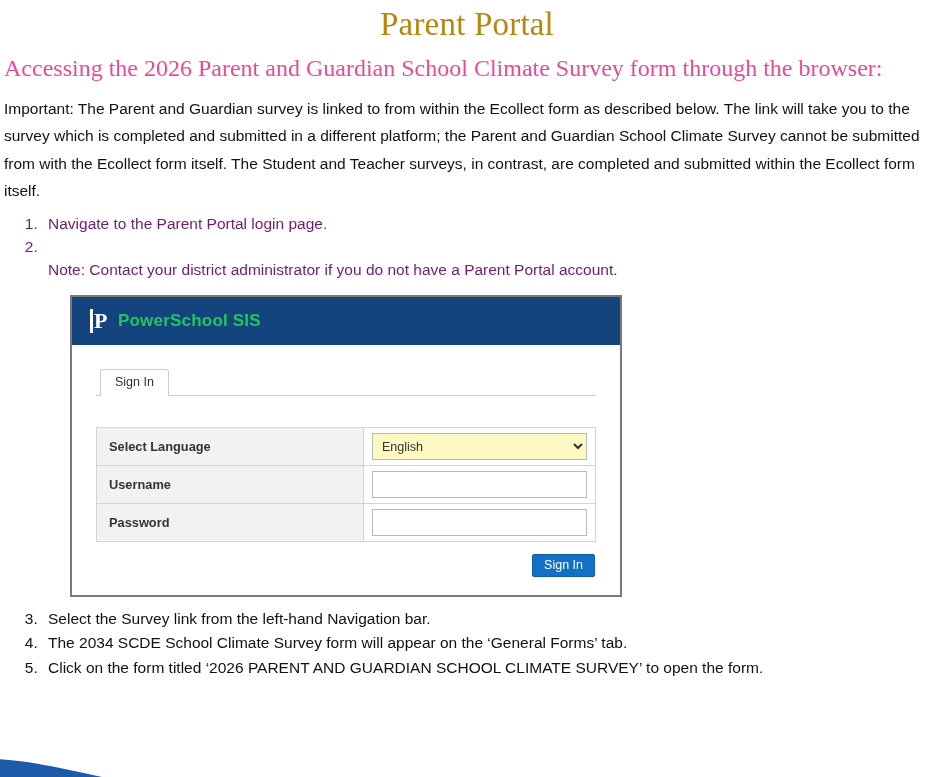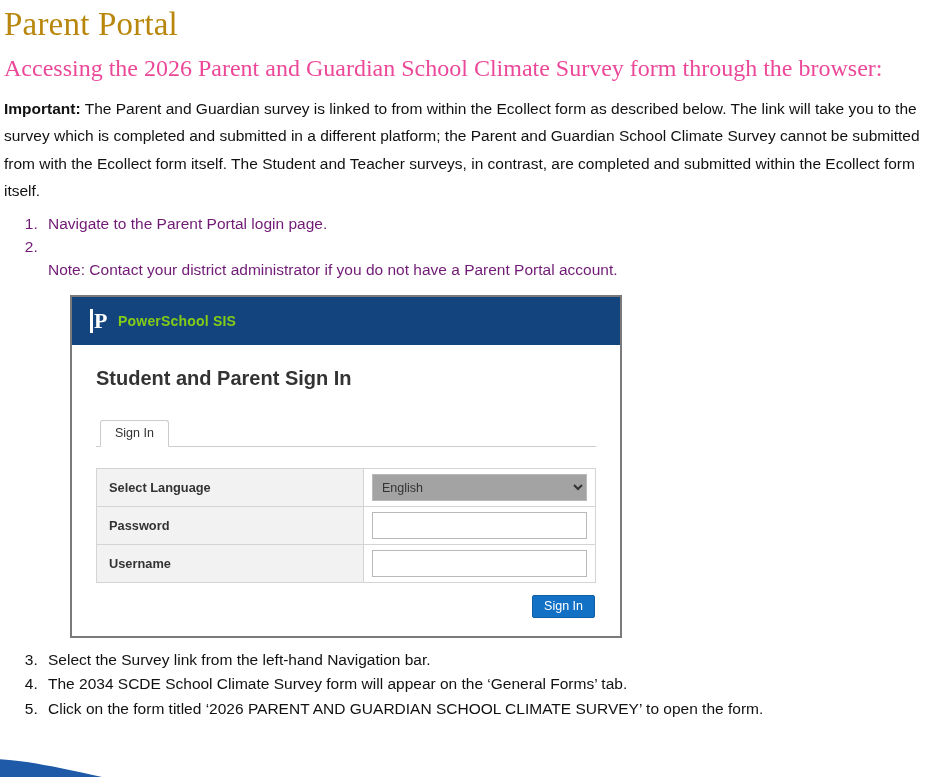--- a/index.html
+++ b/index.html
@@ -22,38 +22,39 @@
     box-sizing: border-box;
     padding: 0 10px 0 4px;
   }
   h1.doc-title {
     font-family: "Liberation Serif", serif;
     font-weight: normal;
     font-size: 33px;
     color: #b8860b;
     margin: 6px 0 10px 0;
     letter-spacing: 0.2px;
+    text-align: center;
   }
   h2.doc-subtitle {
     font-family: "Liberation Serif", serif;
     font-weight: normal;
     font-size: 24px;
     color: #ec4899;
     margin: 0 0 10px 0;
     line-height: 1.33;
     max-width: 925px;
   }
   p.intro {
     font-size: 15.5px;
     line-height: 1.77;
     margin: 0 0 6px 0;
     color: #111;
     max-width: 930px;
   }
-  p.intro b { font-weight: bold; }
+  p.intro b { font-weight: normal; }
   ol.steps {
     margin: 8px 0 9px 0;
     padding-left: 38px;
     font-size: 15.5px;
     line-height: 1.45;
     color: #701a75;
   }
   ol.steps li {
     margin-bottom: 1px;
     padding-left: 6px;
@@ -100,22 +101,22 @@
   .ps-logo .p {
     position: absolute;
     left: 4px; top: 0;
     font-family: "Liberation Serif", serif;
     font-size: 22px;
     line-height: 24px;
     color: #ffffff;
     font-weight: bold;
   }
   .ps-title {
-    color: #84cc16;
-    font-size: 14px;
+    color: #22c55e;
+    font-size: 17px;
     font-weight: bold;
     letter-spacing: 0.2px;
   }
   .shot-body {
     padding: 22px 24px 18px 24px;
     background: #fff;
   }
   .signin-heading {
     font-size: 20px;
     font-weight: bold;
@@ -136,21 +137,21 @@
     border-bottom: 1px solid #ffffff;
     background: #ffffff;
     padding: 5px 14px 6px 14px;
     font-size: 12.5px;
     color: #333333;
     border-radius: 3px 3px 0 0;
   }
   .form-table {
     width: 100%;
     border-collapse: collapse;
-    margin-top: 21px;
+    margin-top: 31px;
   }
   .form-table tr { height: 38px; }
   .form-table td {
     border: 1px solid #d4d4d4;
     padding: 0 12px;
     vertical-align: middle;
   }
   .form-table td.label-cell {
     background: #f2f2f2;
     width: 242px;
@@ -162,21 +163,21 @@
     background: #ffffff;
     padding: 0 8px;
   }
   select.lang-select {
     width: 100%;
     height: 27px;
     font-size: 12.5px;
     font-family: "Liberation Sans", sans-serif;
     color: #333;
     border: 1px solid #b9b9b9;
-    background: #a3a3a3;
+    background: #fef9c3;
     padding-left: 5px;
     box-sizing: border-box;
   }
   input.text-field {
     width: 100%;
     height: 27px;
     border: 1px solid #b9b9b9;
     background: #ffffff;
     box-sizing: border-box;
     font-size: 12.5px;
@@ -235,44 +236,43 @@
 
   <div class="shot">
     <div class="shot-header">
       <span class="ps-logo">
         <span class="bar"></span>
           <span class="p">P</span>
       </span>
       <span class="ps-title">PowerSchool SIS</span>
     </div>
     <div class="shot-body">
-      <div class="signin-heading">Student and Parent Sign In</div>
 
       <div class="tabstrip">
         <div class="tab">Sign In</div>
       </div>
 
       <table class="form-table">
         <tbody>
             <tr>
           <td class="label-cell">Select Language</td>
           <td class="field-cell">
             <select class="lang-select">
               <option>English</option>
             </select>
           </td>
         </tr>
         <tr>
-          <td class="label-cell">Password</td>
+          <td class="label-cell">Username</td>
           <td class="field-cell">
             <input class="text-field" type="text" value="" style="">
           </td>
         </tr>
         <tr>
-          <td class="label-cell">Username</td>
+          <td class="label-cell">Password</td>
           <td class="field-cell">
             <input class="text-field" type="text" value="" style="">
           </td>
         </tr>
       </tbody>
         </table>
 
       <div class="signin-row">
         <button class="signin-btn">Sign In</button>
       </div>

